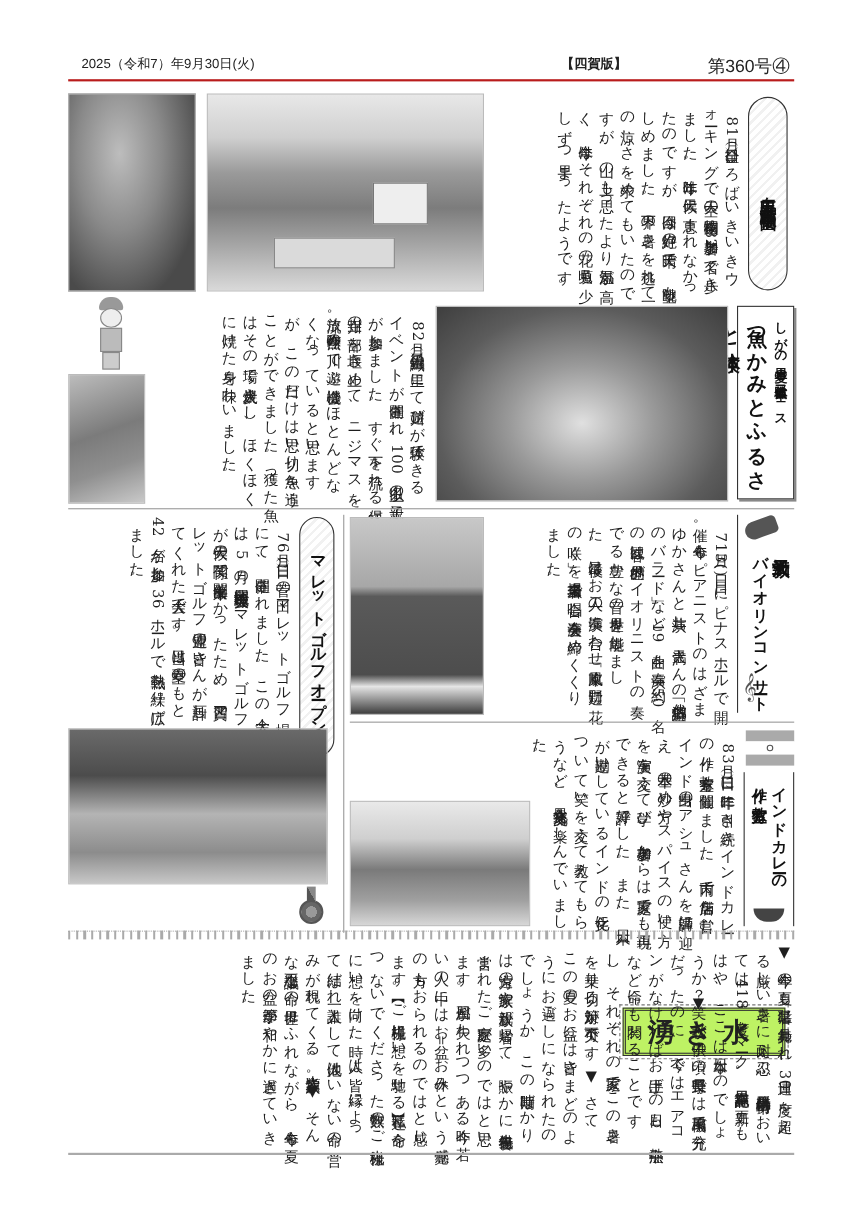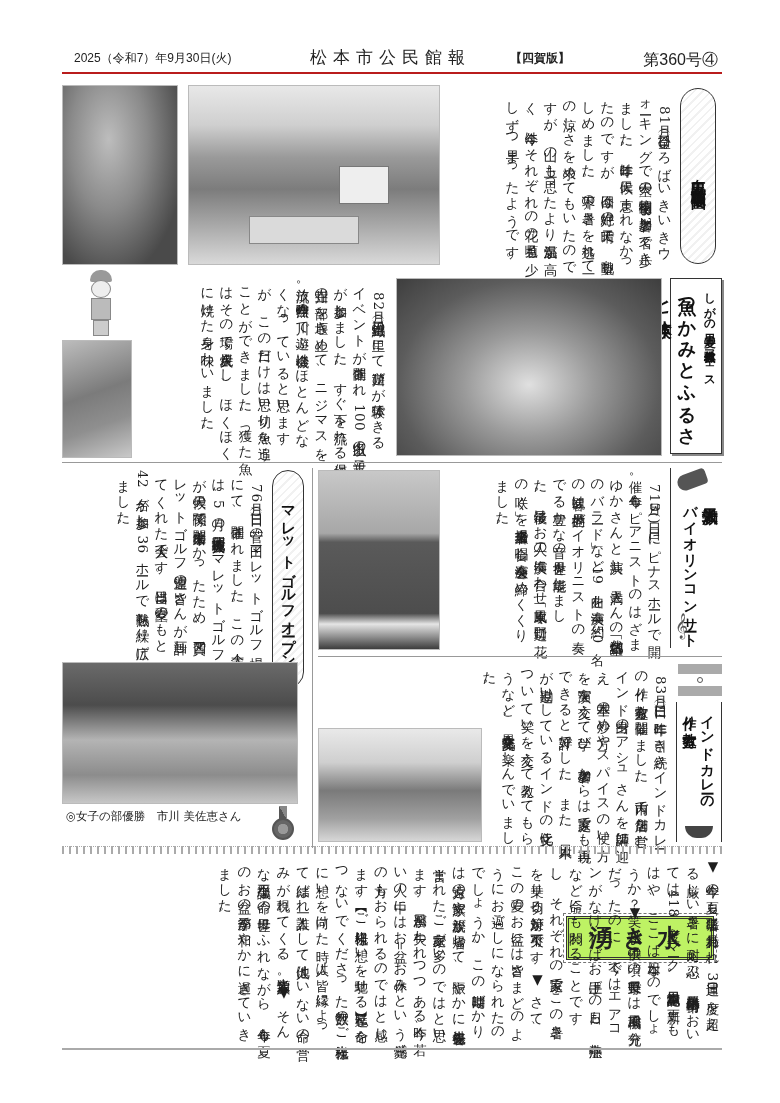--- a/index.html
+++ b/index.html
@@ -35,21 +35,20 @@
   .medal { position: absolute; width: 22px; height: 22px; border-radius: 50%; border: 2px solid #555; background: radial-gradient(circle,#999 0 40%, #666 41% 100%); }
   .medal::before { content:""; position:absolute; left:5px; top:-14px; width:8px; height:14px; background: linear-gradient(60deg,#555 0 50%, #888 50% 100%); }
 
   .wakimizu-box { position: absolute; border: 3px double #333; outline: 1px dashed #777; outline-offset: 2px; display:flex; align-items:center; justify-content:center; font-family: "DejaVu Sans", sans-serif; font-weight: bold; font-size: 24px; letter-spacing: 10px; background:#bef264;margin-top:48px; }
 </style>
 </head>
 <body>
 
 <div class="masthead">
   <span class="mh-date">2025（令和7）年9月30日(火)</span>
-  <span class="mh-title">松本市公民館報</span>
   <span class="mh-edition">【四賀版】</span>
   <span class="mh-issue">第360号④</span>
 </div>
 
 <div class="pill" style="left:680px; top:88px; width:36px; height:176px;">
   <span class="vtitle" style="position:static; font-size:15px; letter-spacing:2px;">白馬五竜高山植物園</span>
 </div>
 <div class="vtext" style="left:446px; top:92px; width:228px; height:176px;">
   <p>8月1日（金）ひろばいきいきウォーキングで天空の植物園を参加者32名で歩きました。昨年は天候に恵まれなかったのですが、今回は絶好の晴天で、眺望も楽しめました。下界の暑さを逃れて一時の涼しさを求めてもいたのですが、山の上も思ったより気温が高く、今年はそれぞれの花の見頃も少しずつ早まったようです。</p>
 </div>
@@ -91,21 +90,20 @@
 <div class="rule-v" style="left:312px; top:468px; height:380px;"></div>
 
 <div class="pill" style="left:272px; top:470px; width:32px; height:218px;">
   <span class="vtitle" style="position:static; font-size:14.5px;">マレットゴルフオープン大会</span>
 </div>
 <div class="vtext" style="left:62px; top:470px; width:204px; height:190px;">
   <p>7月6日（日）、菅の田マレットゴルフ場にて、開催されました。この大会は、5月の四賀地区球技大会でマレットゴルフが天候の関係で開催出来なかったため、四賀マレットゴルフ連盟の皆さんが計画してくれた大会です。当日は夏空のもと42名が参加し、36ホールで熱戦を繰り広げました。</p>
 </div>
 <div class="photo ph-golf" style="left:62px; top:662px; width:236px; height:142px;"></div>
 <div class="caption" style="left:66px; top:808px; width:210px;">
-  <div><span>◎女子の部優勝</span>　<span>市川 美佐恵さん</span></div>
 </div>
 <div class="medal" style="left:272px; top:818px;"></div>
 
 <div class="rule-h" style="left:318px; top:656px; width:404px;"></div>
 <div style="position:absolute; left:678px; top:664px; width:44px; height:34px;">
   <div style="height:10px; background:#aaa;"></div>
   <div style="height:12px; background:#fff; display:flex; justify-content:center; align-items:center;">
       <span style="width:6px; height:6px; border:1px solid #555; border-radius:50%;"></span>
     </div>
   <div style="height:10px; background:#aaa;"></div>

